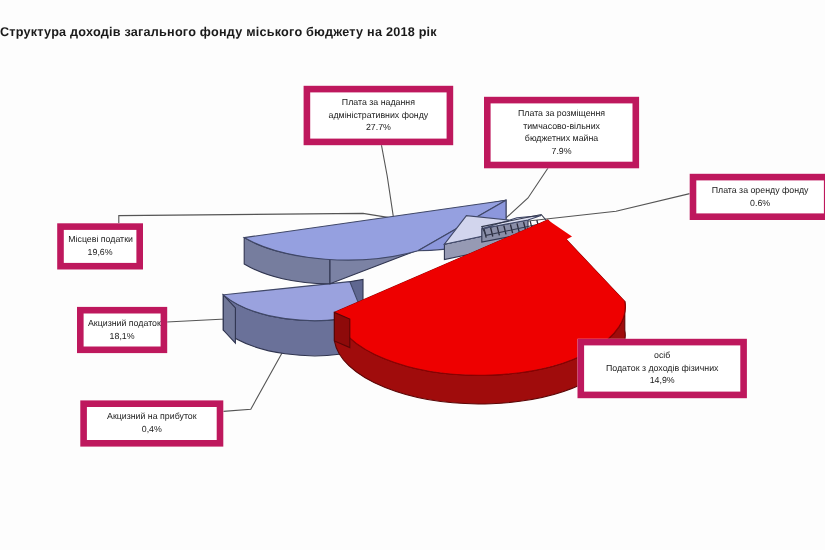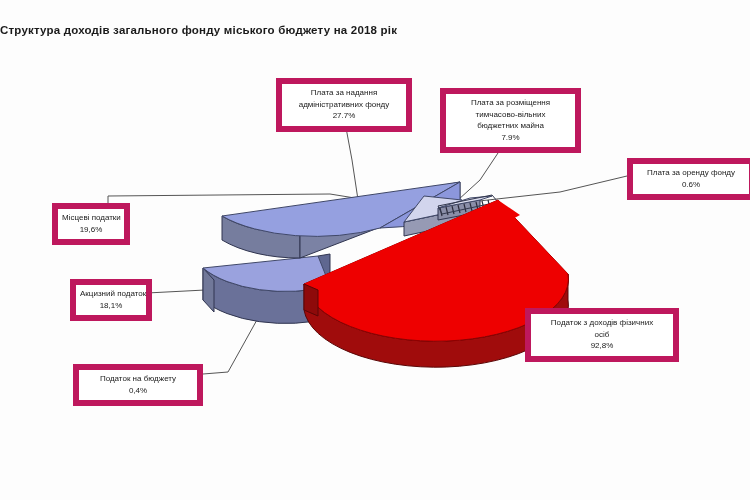--- a/index.html
+++ b/index.html
@@ -162,23 +162,23 @@
     <span class="cl-name">Місцеві податки</span>
     <span class="cl-val">19,6%</span>
   </div>
 
   <div class="callout" id="cl-excise">
     <span class="cl-name">Акцизний податок</span>
     <span class="cl-val">18,1%</span>
   </div>
 
   <div class="callout" id="cl-profit">
-    <span class="cl-name">Податок на бюджету</span>
+    <span class="cl-name">Акцизний на прибуток</span>
     <span class="cl-val">0,4%</span>
   </div>
 
   <div class="callout" id="cl-income">
+    <span class="cl-name">осіб</span>
     <span class="cl-name">Податок з доходів фізичних</span>
-    <span class="cl-name">осіб</span>
-    <span class="cl-val">92,8%</span>
+    <span class="cl-val">14,9%</span>
   </div>
 
 </div>
 
 </body></html>

